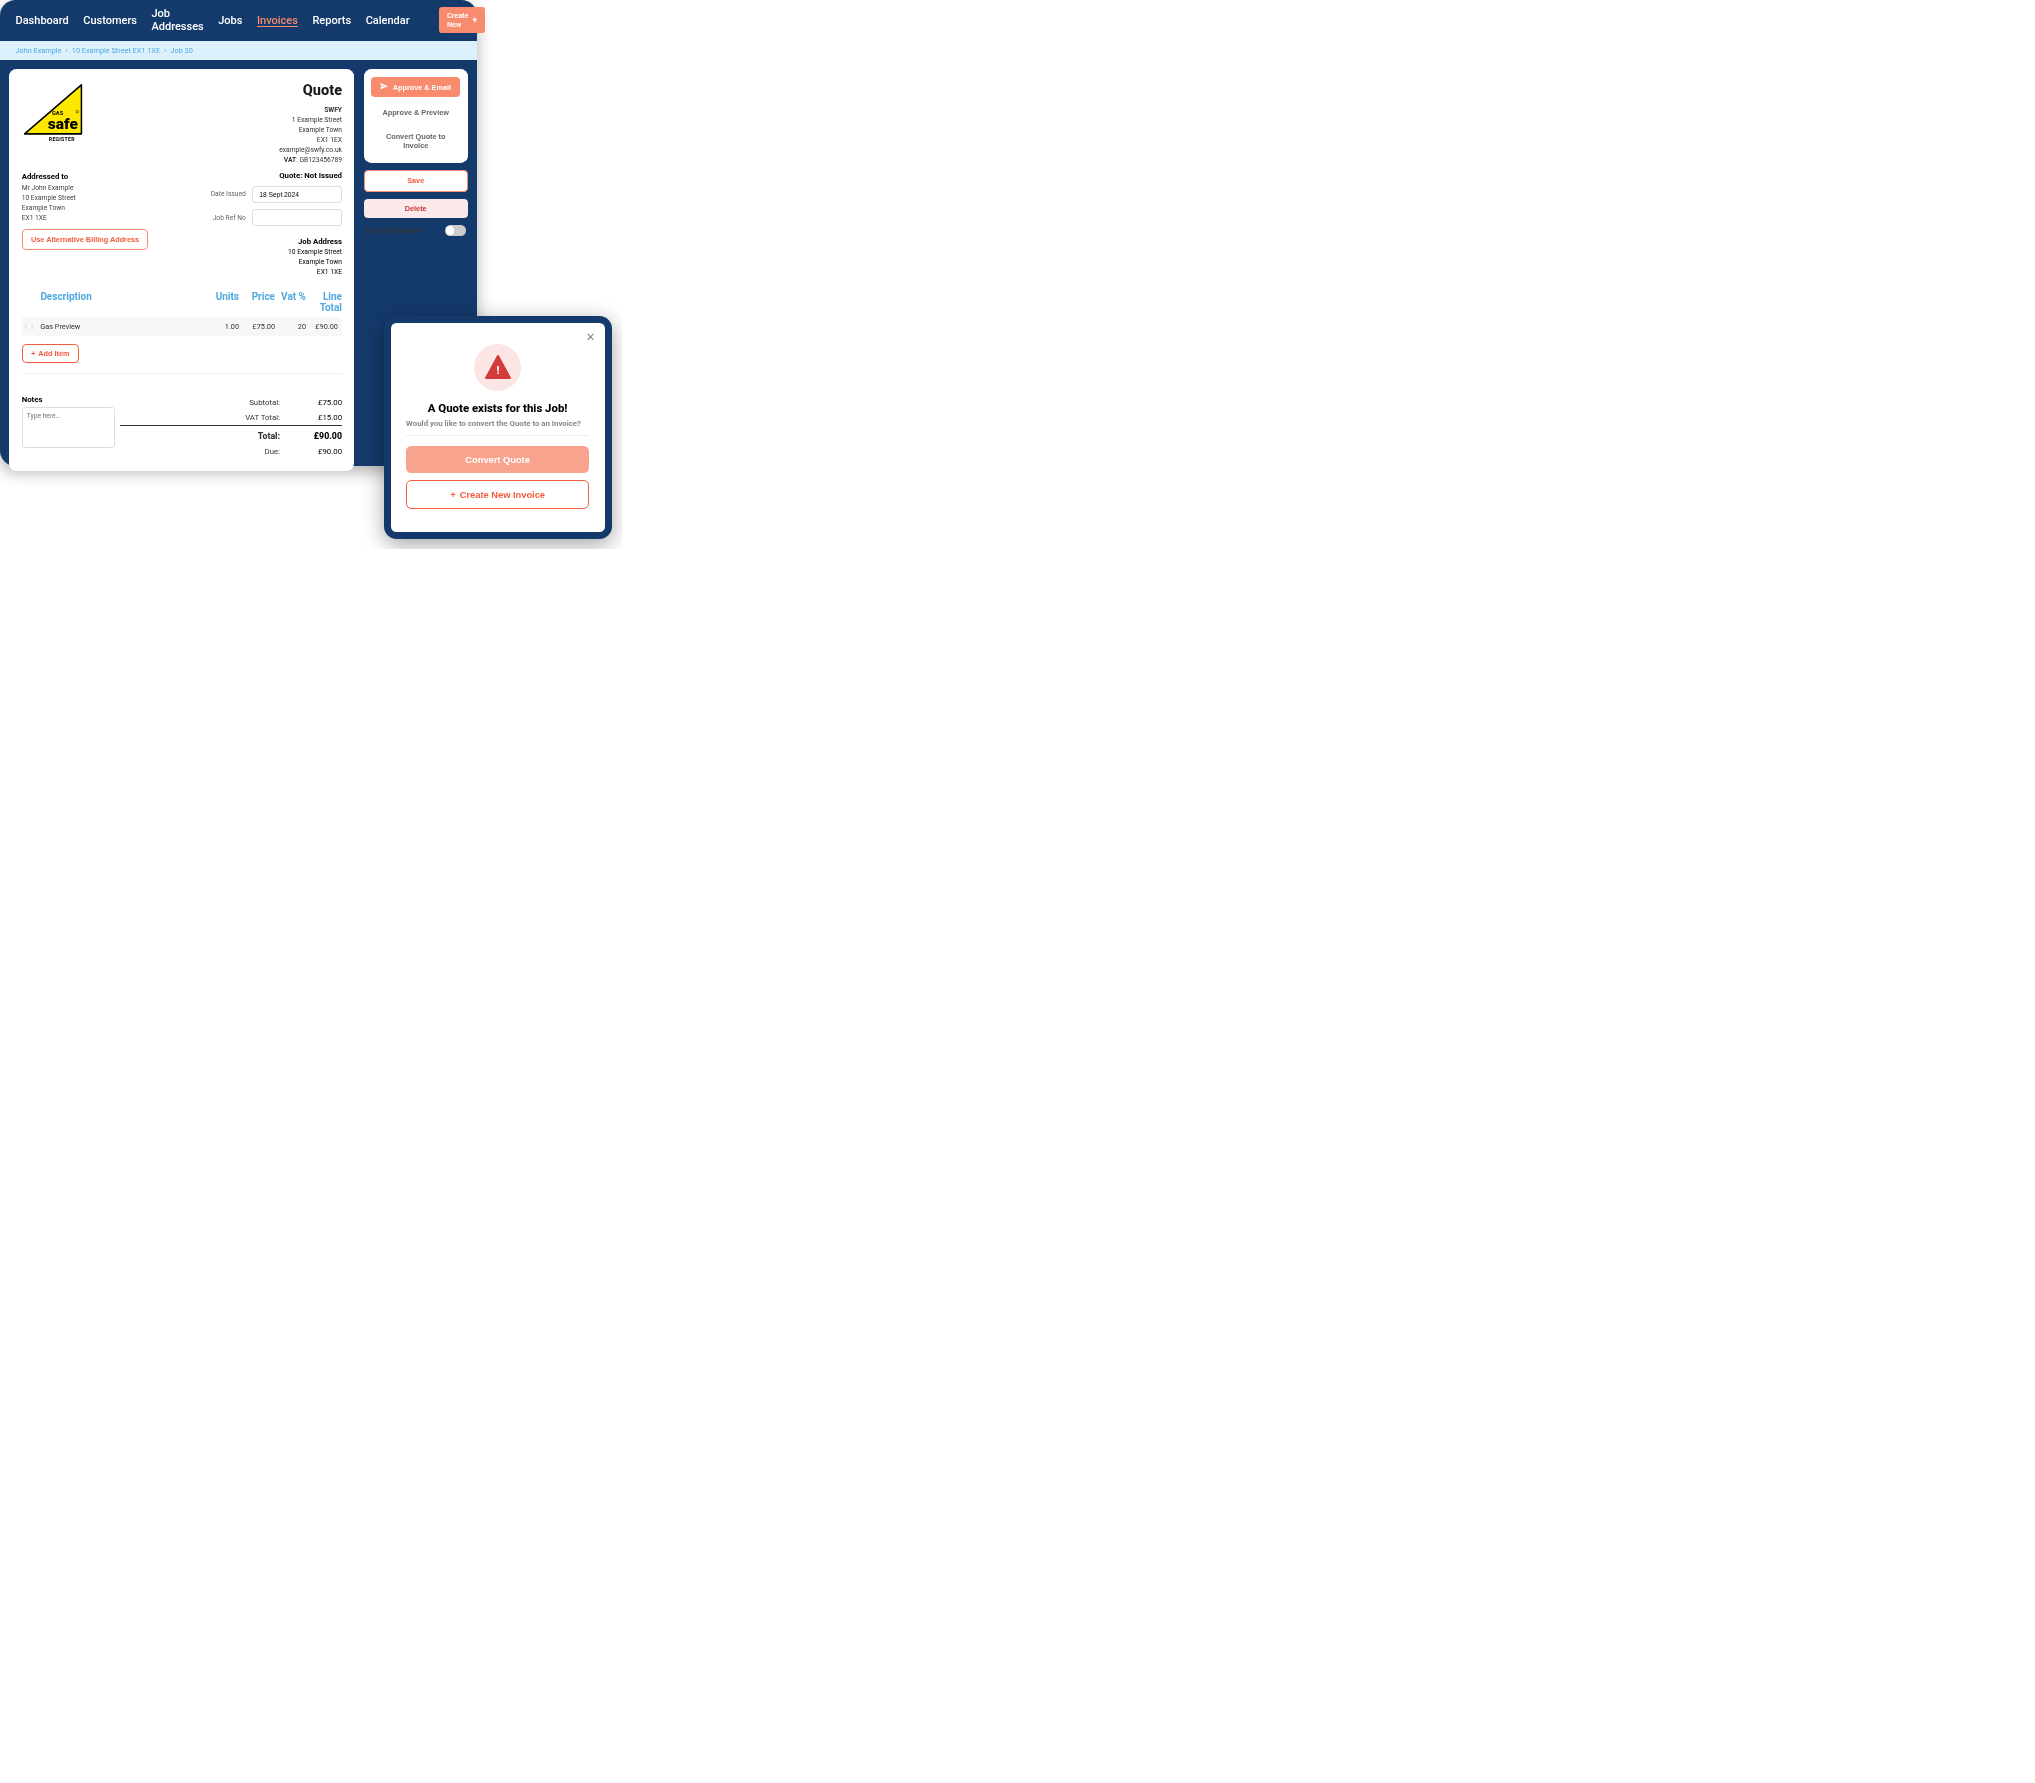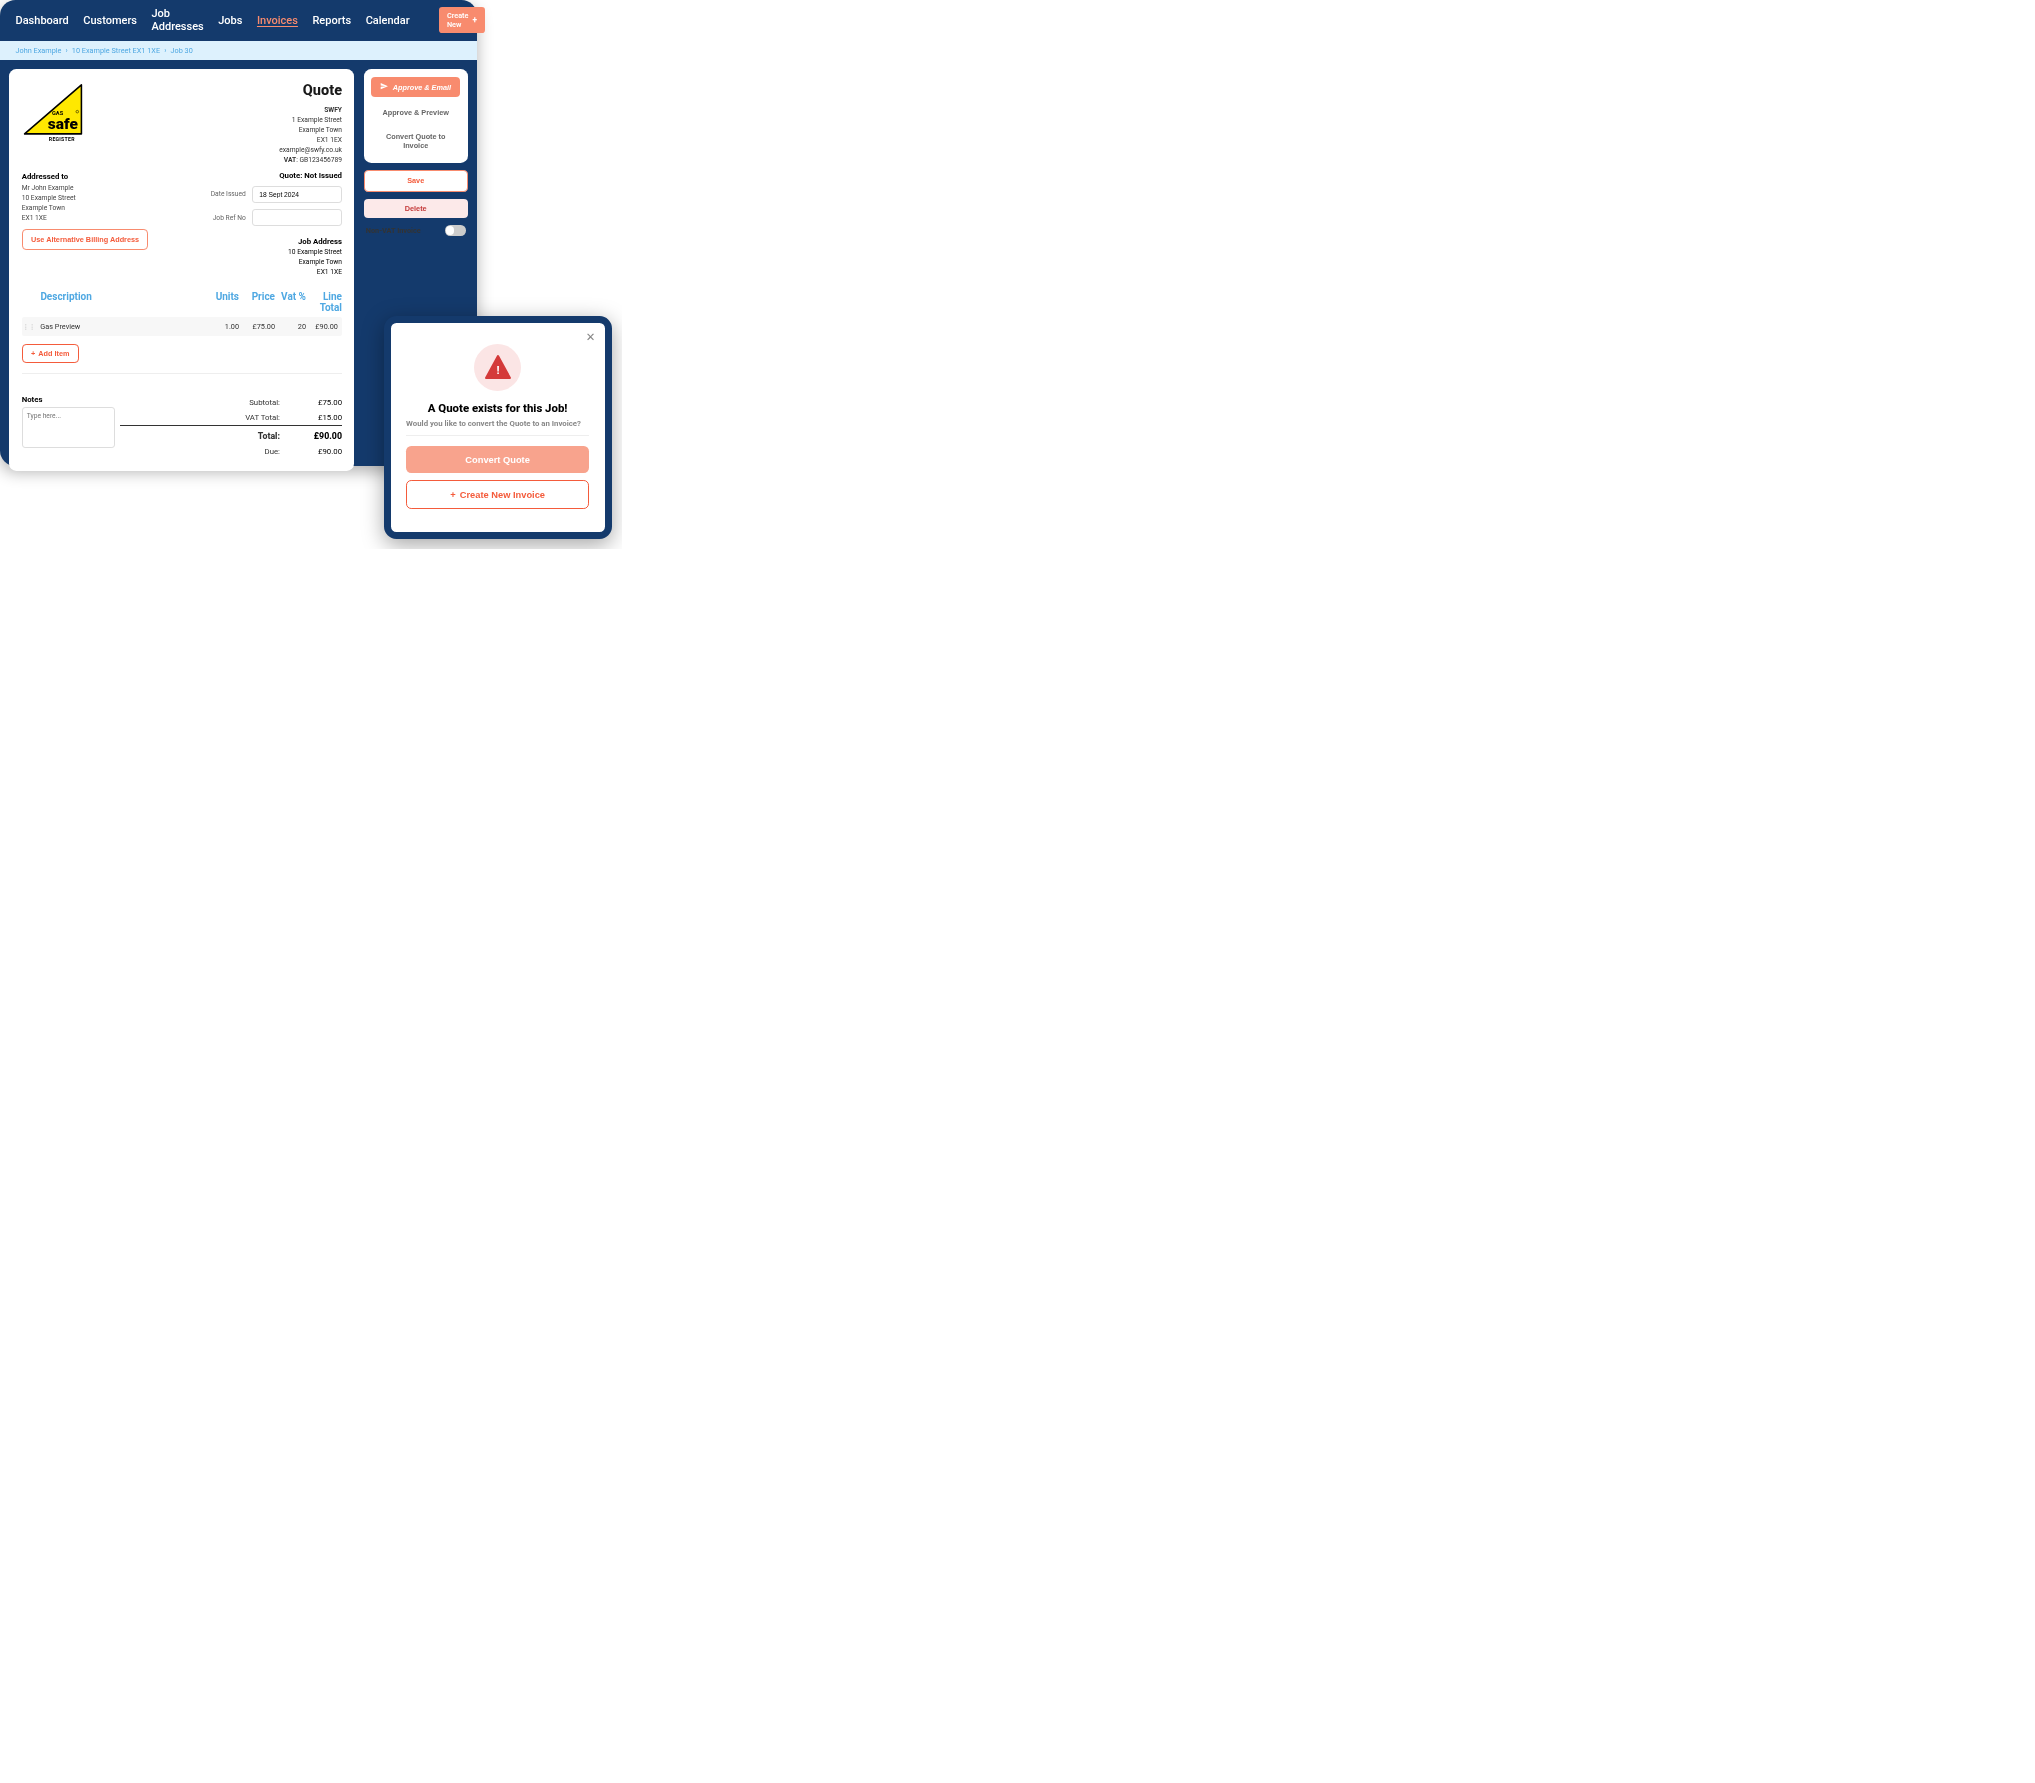--- a/index.html
+++ b/index.html
@@ -75,21 +75,21 @@
 .totals { flex: 1; }
 .total-line { display: flex; justify-content: flex-end; gap: 21px; padding: 3.1px 0; font-size: 7.8px; }
 .total-label { color: #333; }
 .total-val { min-width: 41px; text-align: right; }
 .total-line.bold { font-weight: 800; border-top: 0.5px solid #333; padding-top: 4.1px; font-size: 8.8px; }
 .total-line.bold .total-label { font-weight: 800; }
 
 .side { width: 104px; display: flex; flex-direction: column; gap: 7.3px; }
 .side-card { background: #fff; border-radius: 7.3px; padding: 7.3px; display: flex; flex-direction: column; gap: 5.2px; }
 .side-btn { padding: 5.2px; border-radius: 4.1px; font-size: 7.3px; font-weight: 600; text-align: center; cursor: pointer; border: none; }
-.side-btn.primary { background: #F88B6E; color: #fff; display: flex; align-items: center; justify-content: center; gap: 4.1px; font-style: italic; }
+.side-btn.primary { background: #F88B6E; color: #fff; display: flex; align-items: center; justify-content: center; gap: 4.1px; }
 .side-btn.ghost { background: transparent; color: #666; }
 .side-btn.outline { border: 0.5px solid #F88B6E; color: #F45B3B; background: #fff; }
 .side-btn.danger-soft { background: #FCE9E9; color: #C43A3A; }
 
 .toggle-row { display: flex; align-items: center; justify-content: space-between; padding: 0 2.1px; }
 .toggle-label { font-size: 7.3px; font-weight: 700; color: #333; }
 .toggle { width: 21px; height: 10.4px; background: #ccc; border-radius: 5.2px; position: relative; cursor: pointer; }
 .toggle::after { content: ""; position: absolute; width: 8.3px; height: 8.3px; background: #fff; border-radius: 50%; top: 1px; left: 1px; }
 
 .modal { position: absolute; right: 10.4px; bottom: 10.4px; width: 228px; background: #fff; border-radius: 12.4px; border: 7.3px solid #143A6C; box-shadow: 0 5.2px 21px rgba(0,0,0,0.35); padding: 15.5px; }

